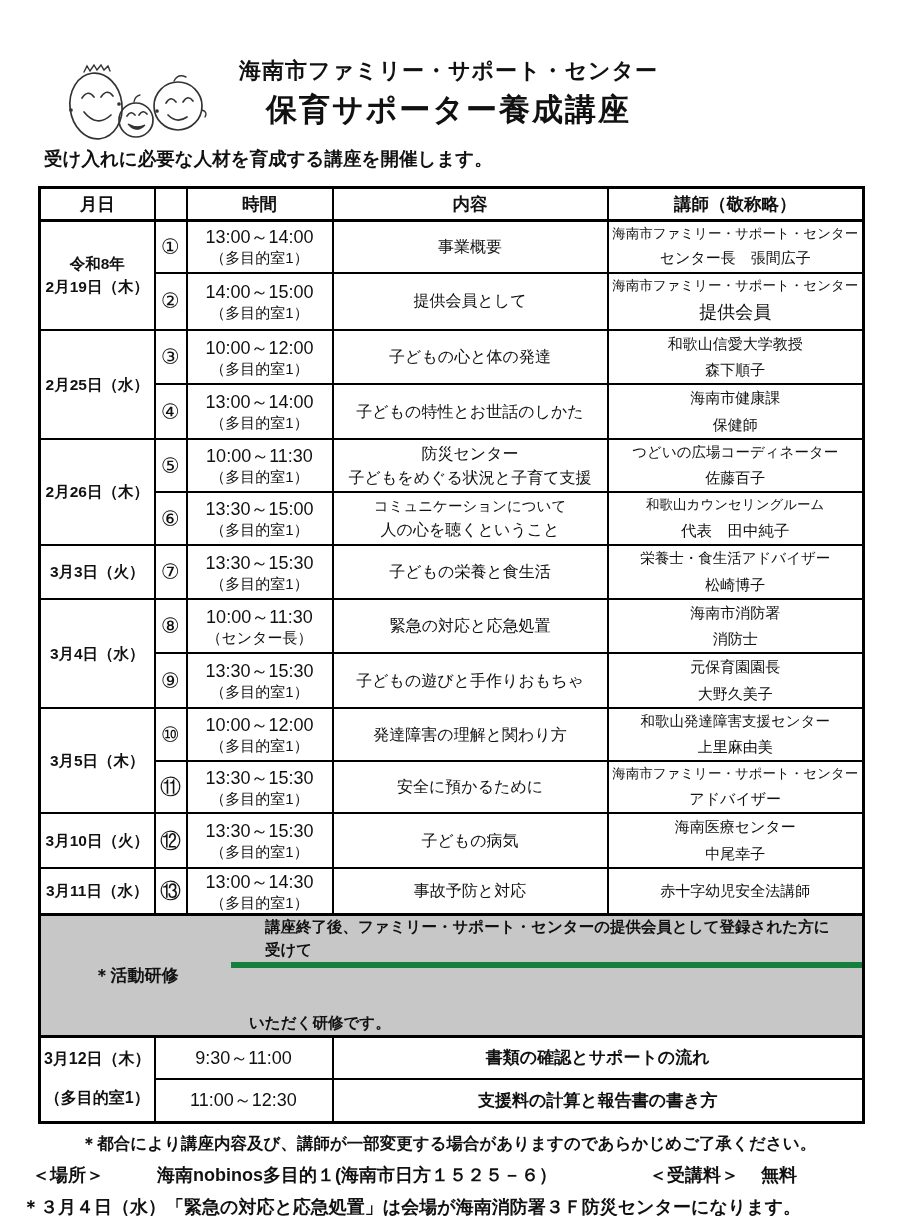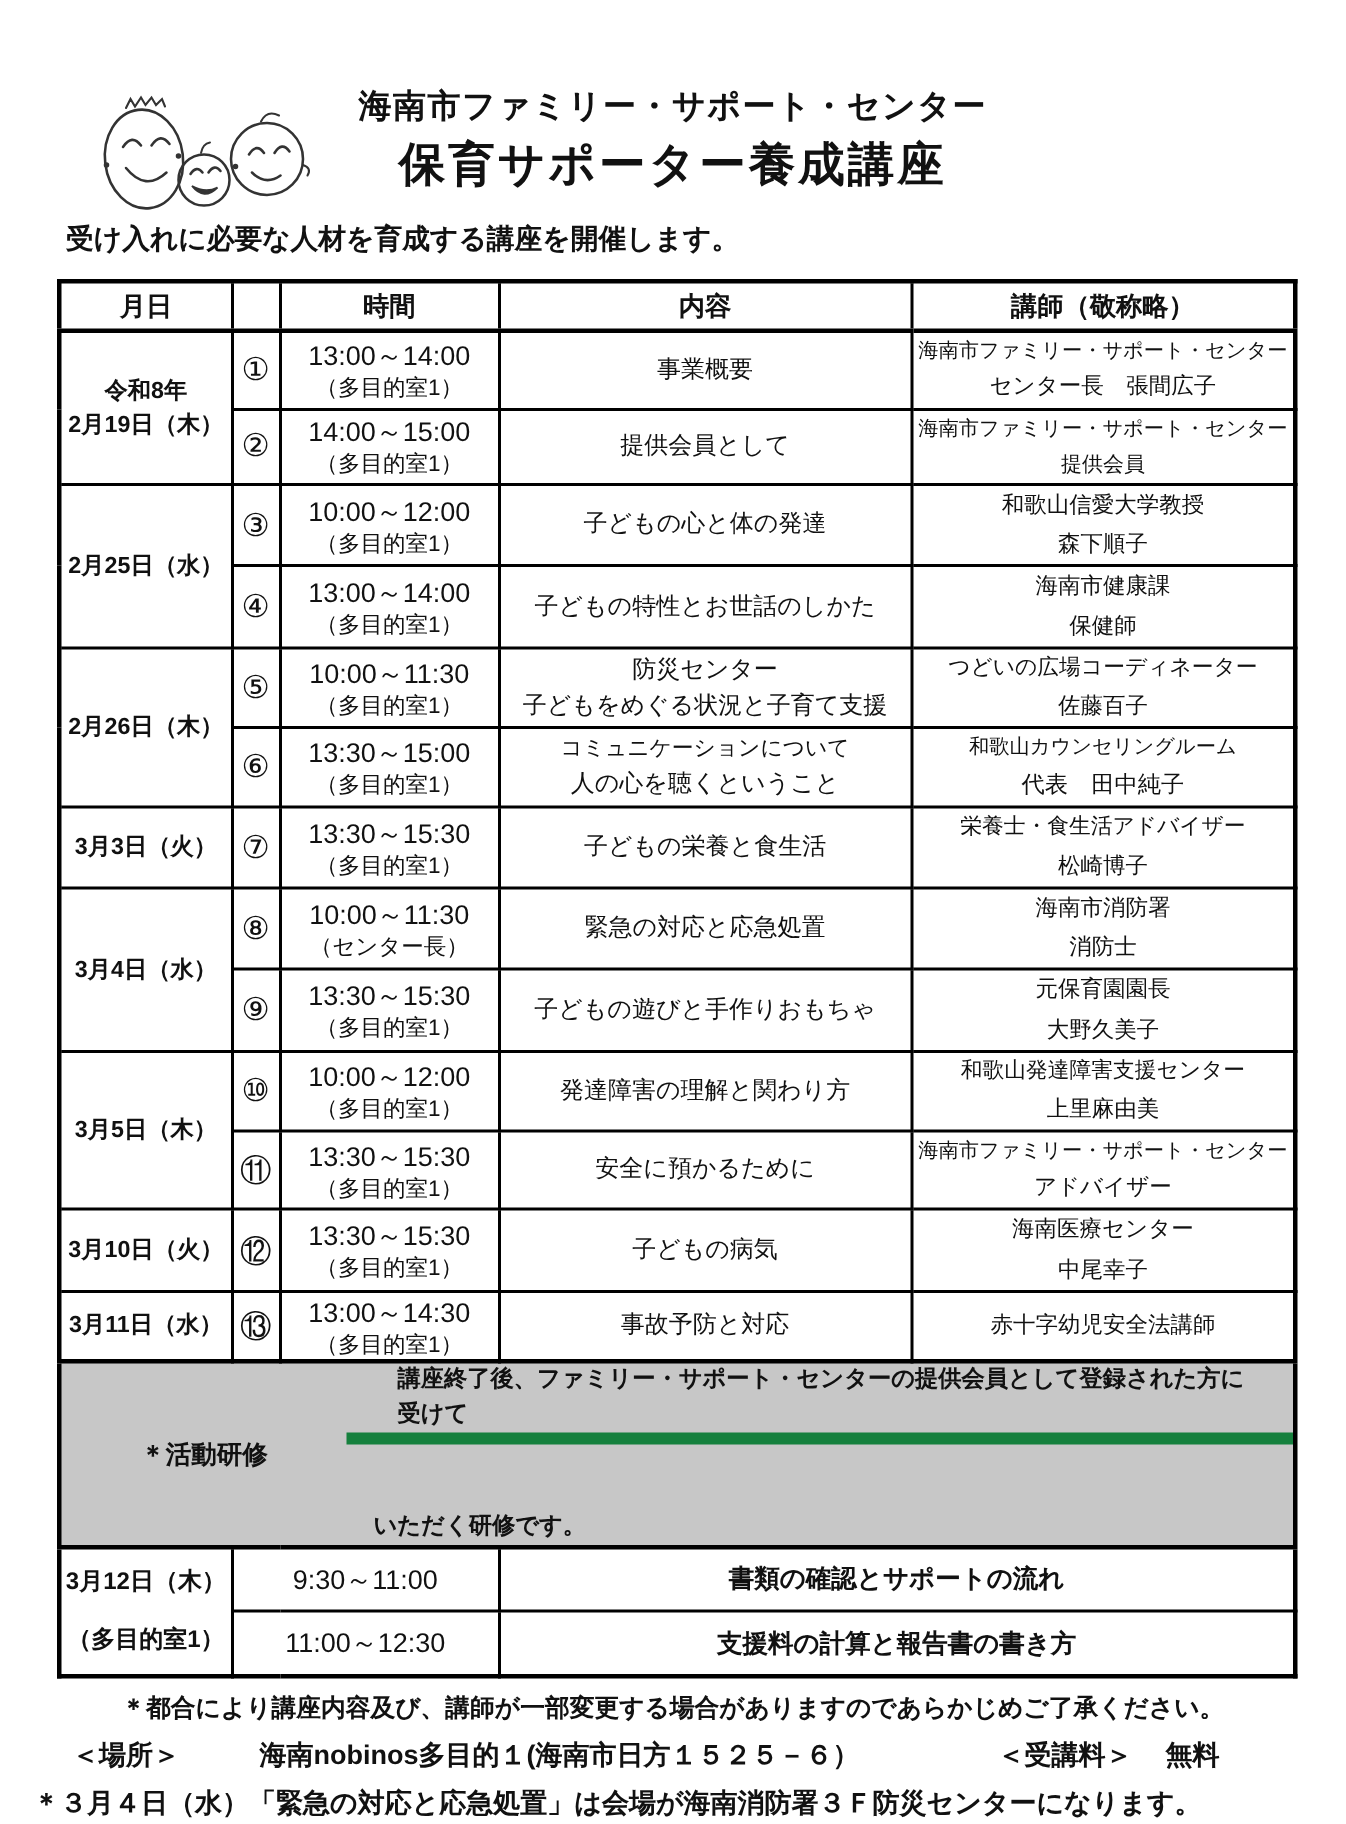--- a/index.html
+++ b/index.html
@@ -36,32 +36,32 @@
   tr.band td {
     background:#c7c7c7;
     border-top:3px solid #000;
     border-bottom:3px solid #000;
     height:43px;
     padding:0;
   }
   .band-wrap { display:flex; align-items:center; width:100%; }
   .band-label { width:190px; flex:0 0 190px; font-size:17px; font-weight:700; text-align:center; }
   .band-text { flex:1; text-align:left; font-size:15.5px; font-weight:600; line-height:1.45; }
-  .band-u { border-bottom:8px solid #15803d; padding:0 23px 1px 34px; display:inline-block; }
+  .band-u { border-bottom:6px solid #15803d; padding:0 23px 1px 34px; display:inline-block; }
   .band-l2 { margin-left:18px;margin-top:44px; }
 
   tr.train { height:43px; }
   td.train-date { font-weight:700; font-size:16px; }
   .train-date-inner { display:flex; flex-direction:column; justify-content:space-around; height:78px; }
   td.train-time { font-size:18px; }
   td.train-content { font-size:17px; font-weight:600; }
 
   .f-note { text-align:center; font-weight:700; font-size:16.5px; margin-top:9px; }
   .f-row { font-size:18px; font-weight:600; margin-top:9px; white-space:nowrap; line-height:1.3; }
-  .m-lbl { margin-left:48px; }
+  .m-lbl { margin-left:32px; }
   .u { border-bottom:2px solid #000; padding-bottom:1px; display:inline-block; }
   .ind-place { margin-left:53px; }
   .ind-fee { margin-left:92px; }
   .ind-feeval { margin-left:22px; }
   .ind-note { margin-left:22px; }
   .ind-cap { margin-left:62px; }
 </style>
 </head>
 <body>
 
@@ -138,21 +138,21 @@
       <td class="c-num">②</td>
       <td class="c-time">
           <div>14:00～15:00</div>
           <div class="time-room">（多目的室1）</div>
         </td>
       <td class="c-content">
           <div>提供会員として</div>
         </td>
       <td class="c-instr">
           <div>海南市ファミリー・サポート・センター</div>
-          <div style="font-size:14px">提供会員</div>
+          <div style="font-size:18px">提供会員</div>
         </td>
     </tr>
     <tr class="lesson">
       <td class="c-date" rowspan="2">
           <div>2月25日（水）</div>
         </td>
       <td class="c-num">③</td>
       <td class="c-time">
           <div>10:00～12:00</div>
           <div class="time-room">（多目的室1）</div>

